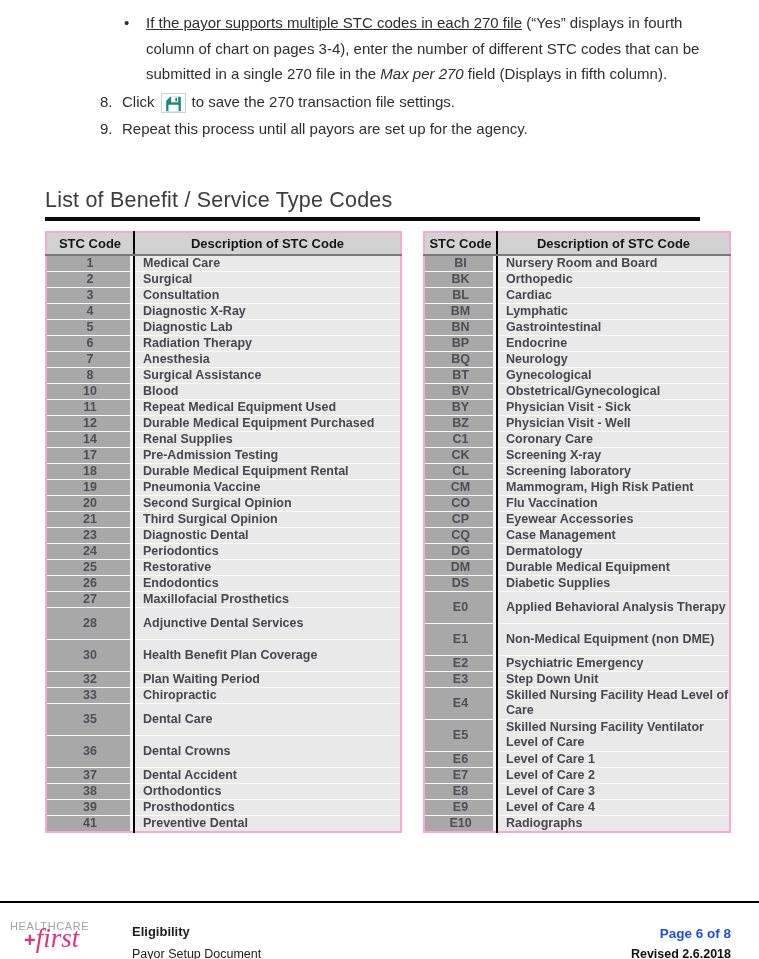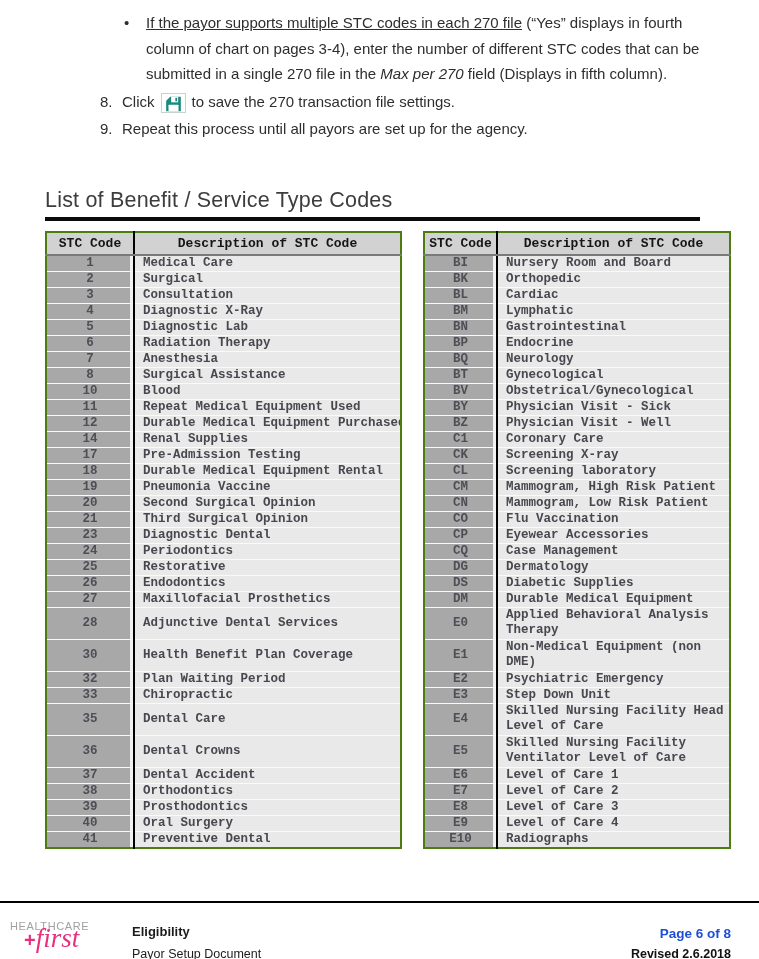--- a/index.html
+++ b/index.html
@@ -38,21 +38,21 @@
     margin: 46px 0 0 45px;
     font-size: 21.5px;
     font-weight: 400;
     color: #3d3d3d;
     letter-spacing: 0.2px;
   }
   .rule { width: 655px; height: 4px; background: #0b0b0b; margin: 4px 0 0 45px; }
 
   
   .tables { display: flex; gap: 21px; margin: 10px 0 0 45px; align-items: flex-start; }
-  table.stc { border-collapse: collapse; border: 2px solid #4d7c0f; table-layout: fixed; font-family: Liberation Mono, monospace; }
+  table.stc { border-collapse: collapse; border: 2px solid #f9a8d4; table-layout: fixed; }
   table.left  { width: 357px; }
   table.right { width: 308px; }
   table.left  col.c-code { width: 88px; }
   table.right col.c-code { width: 73px; }
 
   .stc th {
     background: var(--header-bg);
     color: #151515;
     font-size: 13px;
     font-weight: bold;
@@ -275,24 +275,20 @@
         </tr>
         <tr>
           <td class="code">38</td>
           <td class="desc">Orthodontics</td>
         </tr>
         <tr>
           <td class="code">39</td>
           <td class="desc">Prosthodontics</td>
         </tr>
         <tr>
-          <td class="code">40</td>
-          <td class="desc">Oral Surgery</td>
-        </tr>
-        <tr>
           <td class="code">41</td>
           <td class="desc">Preventive Dental</td>
         </tr>
       </tbody>
   </table>
 
   <table class="stc right">
     <colgroup>
         <col class="c-code">
         <col class="c-desc">
@@ -358,46 +354,42 @@
         </tr>
         <tr>
           <td class="code">CL</td>
           <td class="desc">Screening laboratory</td>
         </tr>
         <tr>
           <td class="code">CM</td>
           <td class="desc">Mammogram, High Risk Patient</td>
         </tr>
         <tr>
-          <td class="code">CN</td>
-          <td class="desc">Mammogram, Low Risk Patient</td>
-        </tr>
-        <tr>
           <td class="code">CO</td>
           <td class="desc">Flu Vaccination</td>
         </tr>
         <tr>
           <td class="code">CP</td>
           <td class="desc">Eyewear Accessories</td>
         </tr>
         <tr>
           <td class="code">CQ</td>
           <td class="desc">Case Management</td>
         </tr>
         <tr>
           <td class="code">DG</td>
           <td class="desc">Dermatology</td>
         </tr>
         <tr>
+          <td class="code">DM</td>
+          <td class="desc">Durable Medical Equipment</td>
+        </tr>
+        <tr>
           <td class="code">DS</td>
           <td class="desc">Diabetic Supplies</td>
-        </tr>
-        <tr>
-          <td class="code">DM</td>
-          <td class="desc">Durable Medical Equipment</td>
         </tr>
         <tr class="tall">
           <td class="code">E0</td>
           <td class="desc">Applied Behavioral Analysis Therapy</td>
         </tr>
         <tr class="tall">
           <td class="code">E1</td>
           <td class="desc">Non-Medical Equipment (non DME)</td>
         </tr>
         <tr>

